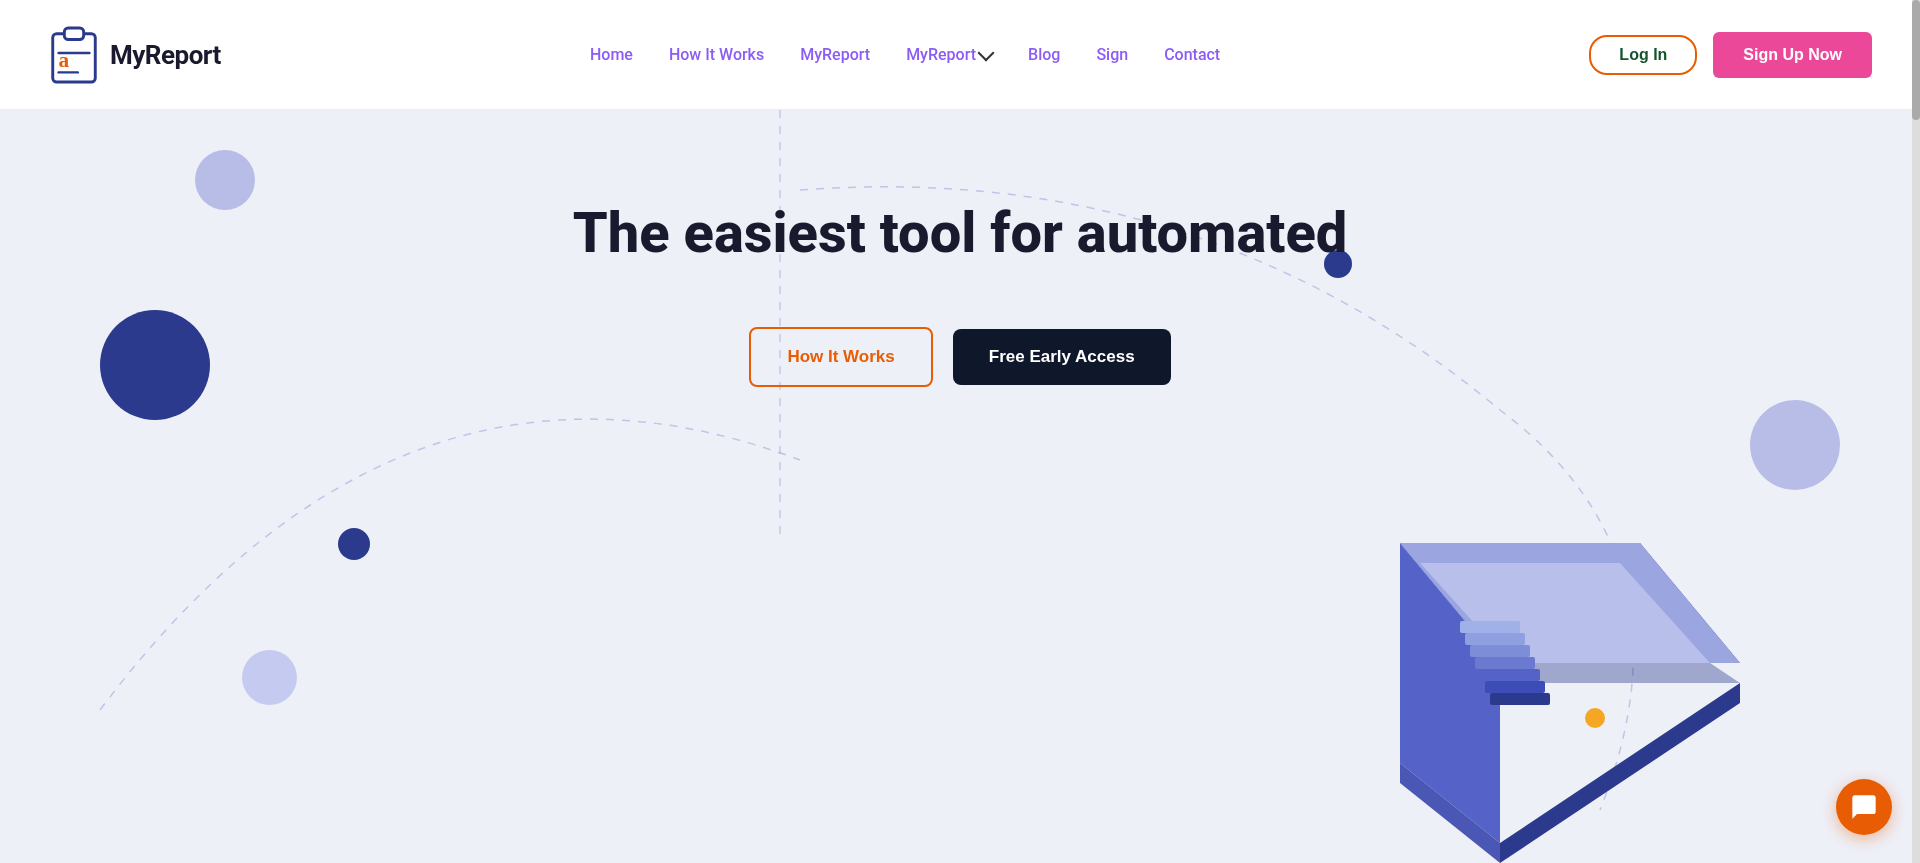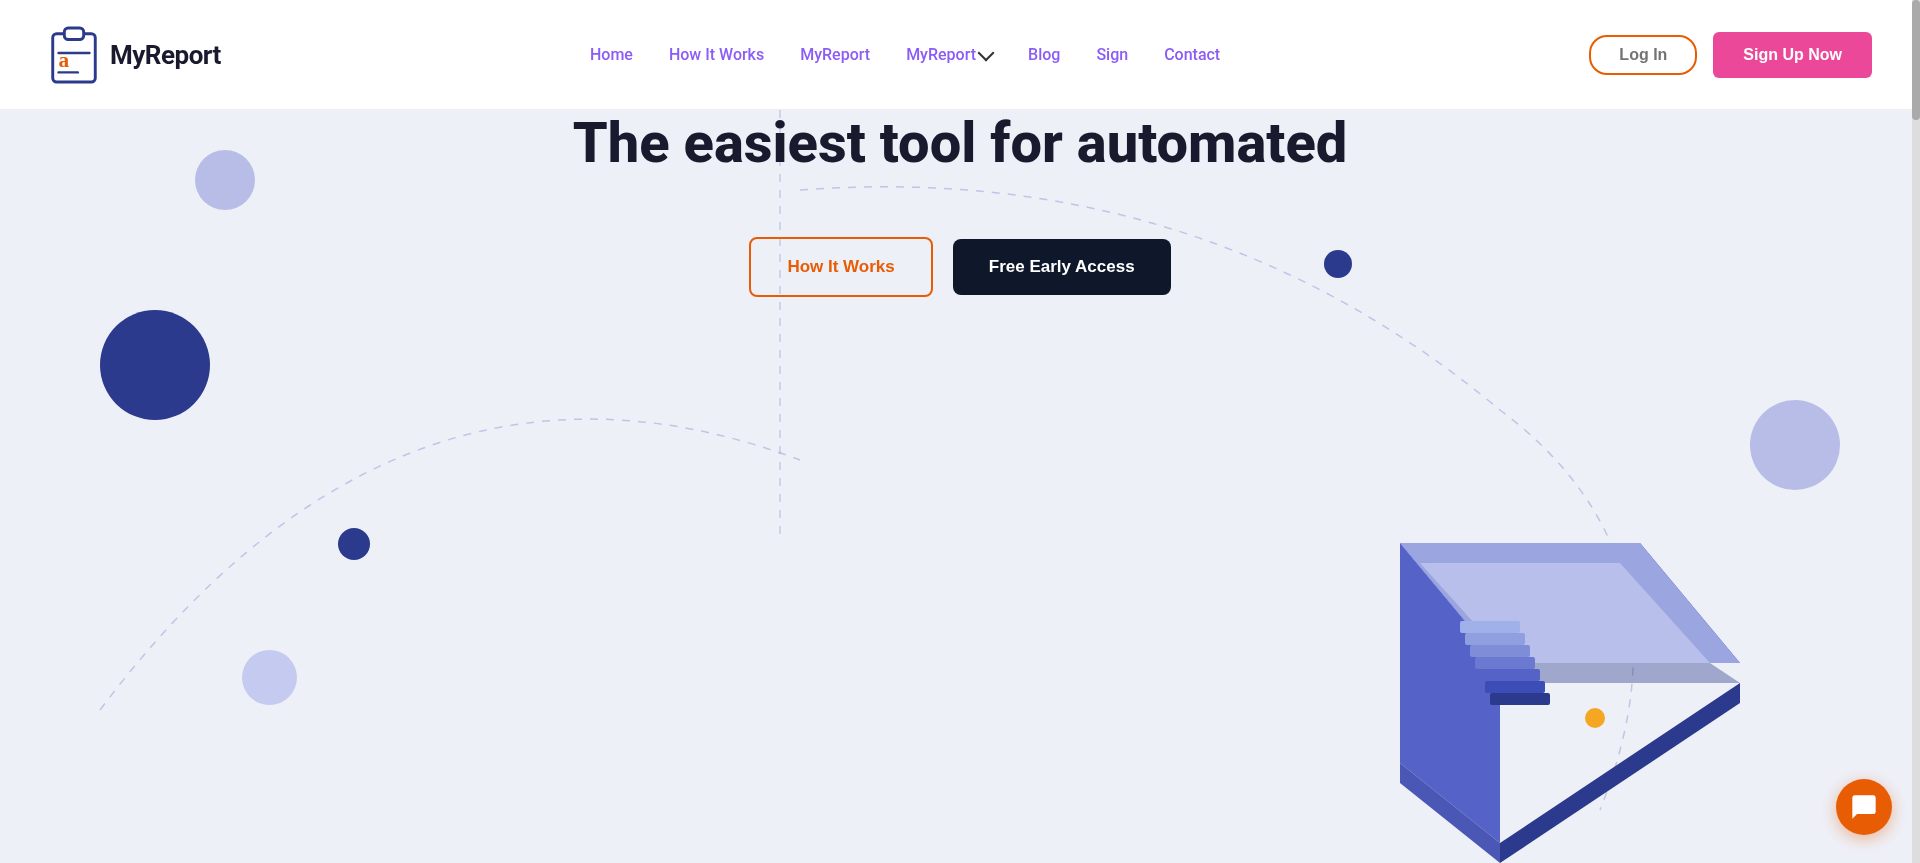--- a/index.html
+++ b/index.html
@@ -62,21 +62,21 @@
     }
     .nav-actions {
       display: flex;
       align-items: center;
       gap: 16px;
     }
     .btn-login {
       padding: 9px 28px;
       border: 2px solid #e85d04;
       background: transparent;
-      color: #737373;
+      color: #14532d;
       border-radius: 18px;
       font-size: 16px;
       font-weight: 600;
       cursor: pointer;
     }
     .btn-signup {
       padding: 14px 30px;
       background: #ec4899;
       color: #fff;
       border: none;
@@ -88,20 +88,21 @@
 
     
     .hero {
       background: #eef0f8;
       min-height: 753px;
       position: relative;
       overflow: hidden;
       display: flex;
       flex-direction: column;
       align-items: center;
+      padding-top: 90px;
     }
 
     
     .circle {
       position: absolute;
       border-radius: 50%;
     }
     .circle-blue-large {
       width: 110px;
       height: 110px;

